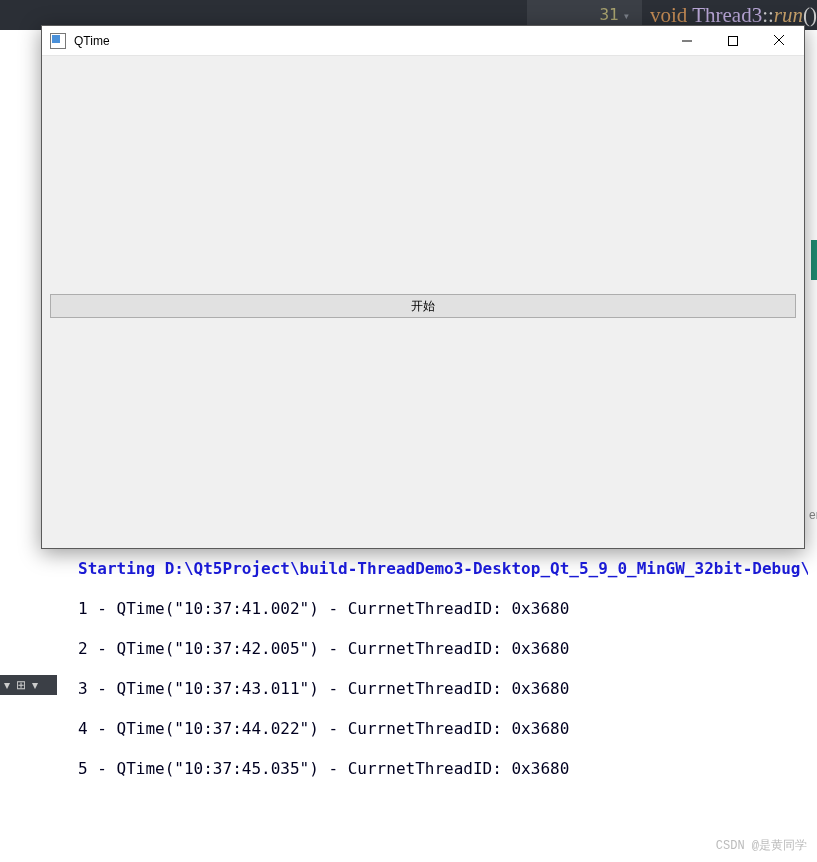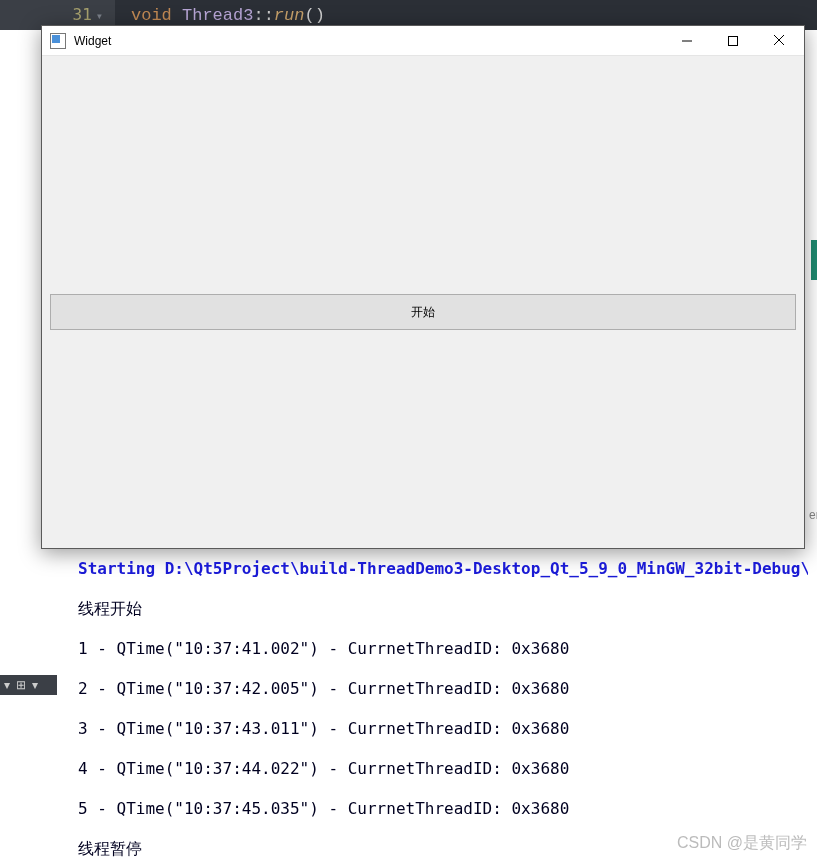--- a/index.html
+++ b/index.html
@@ -14,42 +14,43 @@
     position: relative;
     overflow: hidden;
   }
   .ide-bg {
     position: absolute;
     top: 0; left: 0; right: 0;
     height: 30px;
     background: #2b2f36;
     display: flex;
     align-items: center;
+    justify-content: flex-end;
   }
   .line-num {
     width: 115px;
     text-align: right;
     padding-right: 12px;
     color: #a7a16e;
     background: #3b3f46;
     height: 100%;
     line-height: 30px;
     font-family: Consolas, monospace;
     font-size: 16px;
   }
   .line-num .arrow {
     color: #7a7f88;
     margin-left: 4px;
     font-size: 12px;
   }
   .code-text {
-    font-family: Liberation Mono, monospace;
-    font-size: 17px;
+    font-family: Liberation Serif, serif;
+    font-size: 21px;
     color: #c28a54;
-    padding-left: 16px;
+    padding-left: 8px;
   }
   .code-text .kw { color: #c28a54; }
   .code-text .cls { color: #b8a6d6; }
   .code-text .op { color: #ccc; }
   .code-text .fn { font-style: italic; color: #c7a16a; }
   .code-text .paren { color: #ccc; }
   .ide-side-right {
     position: absolute;
     right: 0;
     top: 240px;
@@ -143,21 +144,21 @@
   .button-row {
     position: absolute;
     top: 238px;
     left: 8px;
     right: 8px;
     display: flex;
     gap: 6px;
   }
   .qbutton {
     flex: 1;
-    height: 36px;
+    height: 24px;
     background: #e1e1e1;
     border: 1px solid #adadad;
     font-size: 12px;
     display: flex;
     align-items: center;
     justify-content: center;
     color: #000;
   }
   .console {
     position: absolute;
@@ -176,22 +177,22 @@
     font-size: 16px;
     overflow: hidden;
     width: 730px;
     white-space: nowrap;
   }
   .watermark {
     position: absolute;
     right: 10px;
     bottom: 8px;
     color: rgba(120,120,120,0.5);
-    font-size: 16px;
-    font-family: Liberation Sans, sans-serif;
+    font-size: 12px;
+    font-family: Liberation Mono, monospace;
   }
 </style>
 </head>
 <body>
 
 <div class="ide-bg">
   <div class="line-num">
     <span>31</span><span class="arrow">▾</span>
   </div>
   <div class="code-text">
@@ -206,21 +207,21 @@
 <div class="sidebar"></div>
 <div class="sidebar-dark">
   <span>▾</span>
   <span>⊞</span>
   <span>▾</span>
 </div>
 
 <div class="window">
   <div class="titlebar">
     <div class="titlebar-icon"></div>
-    <div class="titlebar-title">Widget</div>
+    <div class="titlebar-title">QTime</div>
     <div class="winbtn">
       <svg width="10" height="10">
           <line x1="0" y1="5" x2="10" y2="5" stroke-width="1"></line>
         </svg>
     </div>
     <div class="winbtn">
       <svg width="10" height="10">
           <rect x="0.5" y="0.5" width="9" height="9" stroke-width="1"></rect>
         </svg>
     </div>
@@ -233,27 +234,25 @@
   </div>
   <div class="client-area">
     <div class="button-row">
       <div class="qbutton">开始</div>
     </div>
   </div>
 </div>
 
 <div class="console">
 <div class="starting">Starting D:\Qt5Project\build-ThreadDemo3-Desktop_Qt_5_9_0_MinGW_32bit-Debug\debug\</div>
-<div>线程开始</div>
 <div>1 - QTime("10:37:41.002") - CurrnetThreadID: 0x3680</div>
 <div>2 - QTime("10:37:42.005") - CurrnetThreadID: 0x3680</div>
 <div>3 - QTime("10:37:43.011") - CurrnetThreadID: 0x3680</div>
 <div>4 - QTime("10:37:44.022") - CurrnetThreadID: 0x3680</div>
 <div>5 - QTime("10:37:45.035") - CurrnetThreadID: 0x3680</div>
-<div>线程暂停</div>
 
 
 
 
 
 
 
 
 </div>
 

